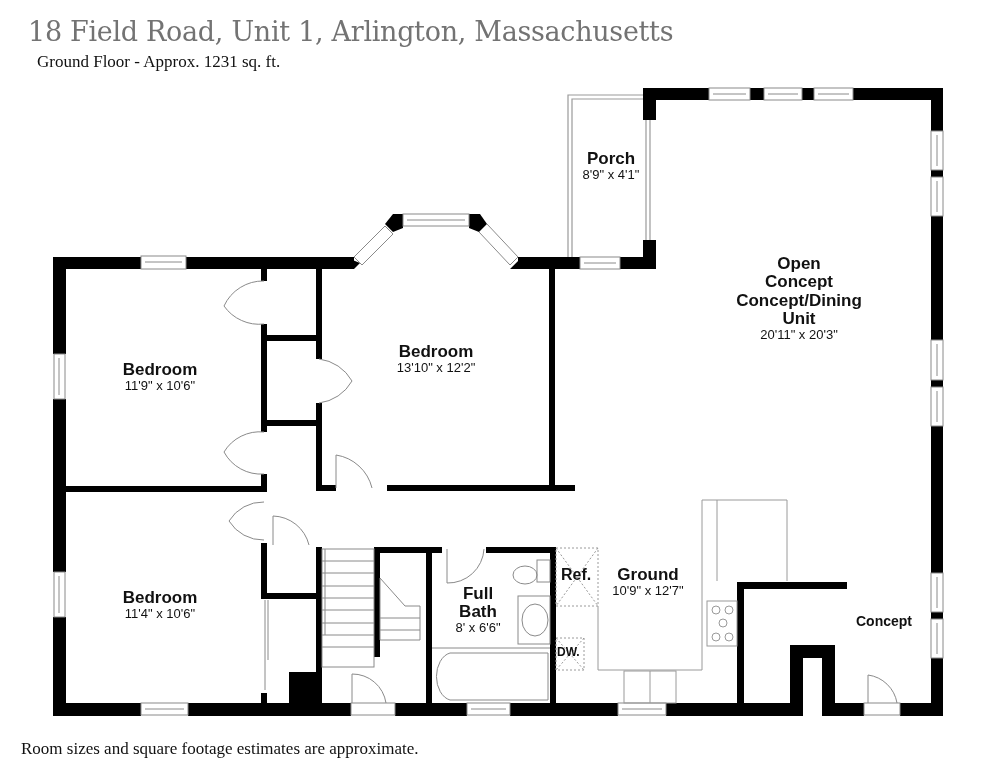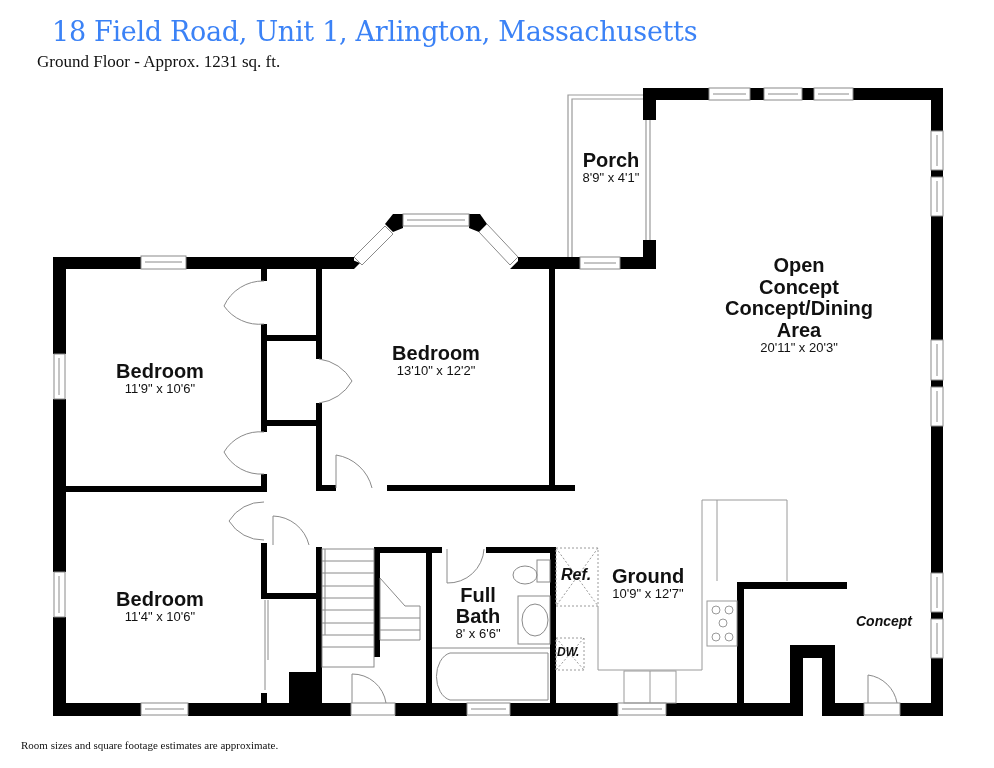--- a/index.html
+++ b/index.html
@@ -1,42 +1,42 @@
 <!DOCTYPE html>
 <html><head>
 <meta charset="utf-8">
 <style>
   html, body { margin: 0; padding: 0; background: #ffffff; }
   body { width: 994px; height: 768px; position: relative; overflow: hidden; }
   .title {
-    position: absolute; left: 52px; top: 16px;
+    position: absolute; left: 28px; top: 16px;
     font-family: "DejaVu Serif", "Liberation Serif", serif;
-    font-size: 27px; color: #3b82f6; white-space: nowrap; letter-spacing: -0.3px;
+    font-size: 27px; color: #737373; white-space: nowrap; letter-spacing: -0.3px;
   }
   .subtitle {
     position: absolute; left: 37px; top: 52px;
     font-family: "Liberation Serif", "DejaVu Serif", serif;
     font-size: 17px; color: #111; white-space: nowrap;
   }
   .footer {
     position: absolute; left: 21px; top: 739px;
     font-family: "Liberation Serif", "DejaVu Serif", serif;
-    font-size: 11px; color: #111; white-space: nowrap;
+    font-size: 17px; color: #111; white-space: nowrap;
   }
   svg.plan { position: absolute; left: 0; top: 0; }
   .lbl {
     position: absolute; text-align: center; color: #111;
     font-family: "Liberation Sans", "DejaVu Sans", sans-serif; line-height: 1.05;
     transform: translateX(-50%); white-space: nowrap;
   }
-  .lbl .name { font-weight: bold; font-size: 20px; display: block; }
+  .lbl .name { font-weight: bold; font-size: 17px; display: block; }
   .lbl .dim { font-size: 13px; display: block; }
   .fix {
     position: absolute; font-family: "Liberation Sans", "DejaVu Sans", sans-serif;
-    font-weight: bold; color: #111; white-space: nowrap; font-style: italic;
+    font-weight: bold; color: #111; white-space: nowrap;
   }
 </style>
 </head>
 <body>
 
 <div class="title">18 Field Road, Unit 1, Arlington, Massachusetts</div>
 <div class="subtitle">Ground Floor - Approx. 1231 sq. ft.</div>
 
 <svg class="plan" width="994" height="768" viewBox="0 0 994 768">
 
@@ -236,21 +236,21 @@
 
 <div class="lbl" style="left:611px; top:150px;">
   <span class="name">Porch</span>
   <span class="dim">8'9" x 4'1"</span>
 </div>
 
 <div class="lbl" style="left:799px; top:255px; line-height:1.08;">
   <span class="name">Open</span>
   <span class="name">Concept</span>
   <span class="name">Concept/Dining</span>
-  <span class="name">Area</span>
+  <span class="name">Unit</span>
   <span class="dim">20'11" x 20'3"</span>
 </div>
 
 <div class="lbl" style="left:478px; top:585px;">
   <span class="name">Full</span>
   <span class="name">Bath</span>
   <span class="dim">8' x 6'6"</span>
 </div>
 
 <div class="lbl" style="left:648px; top:566px;">

